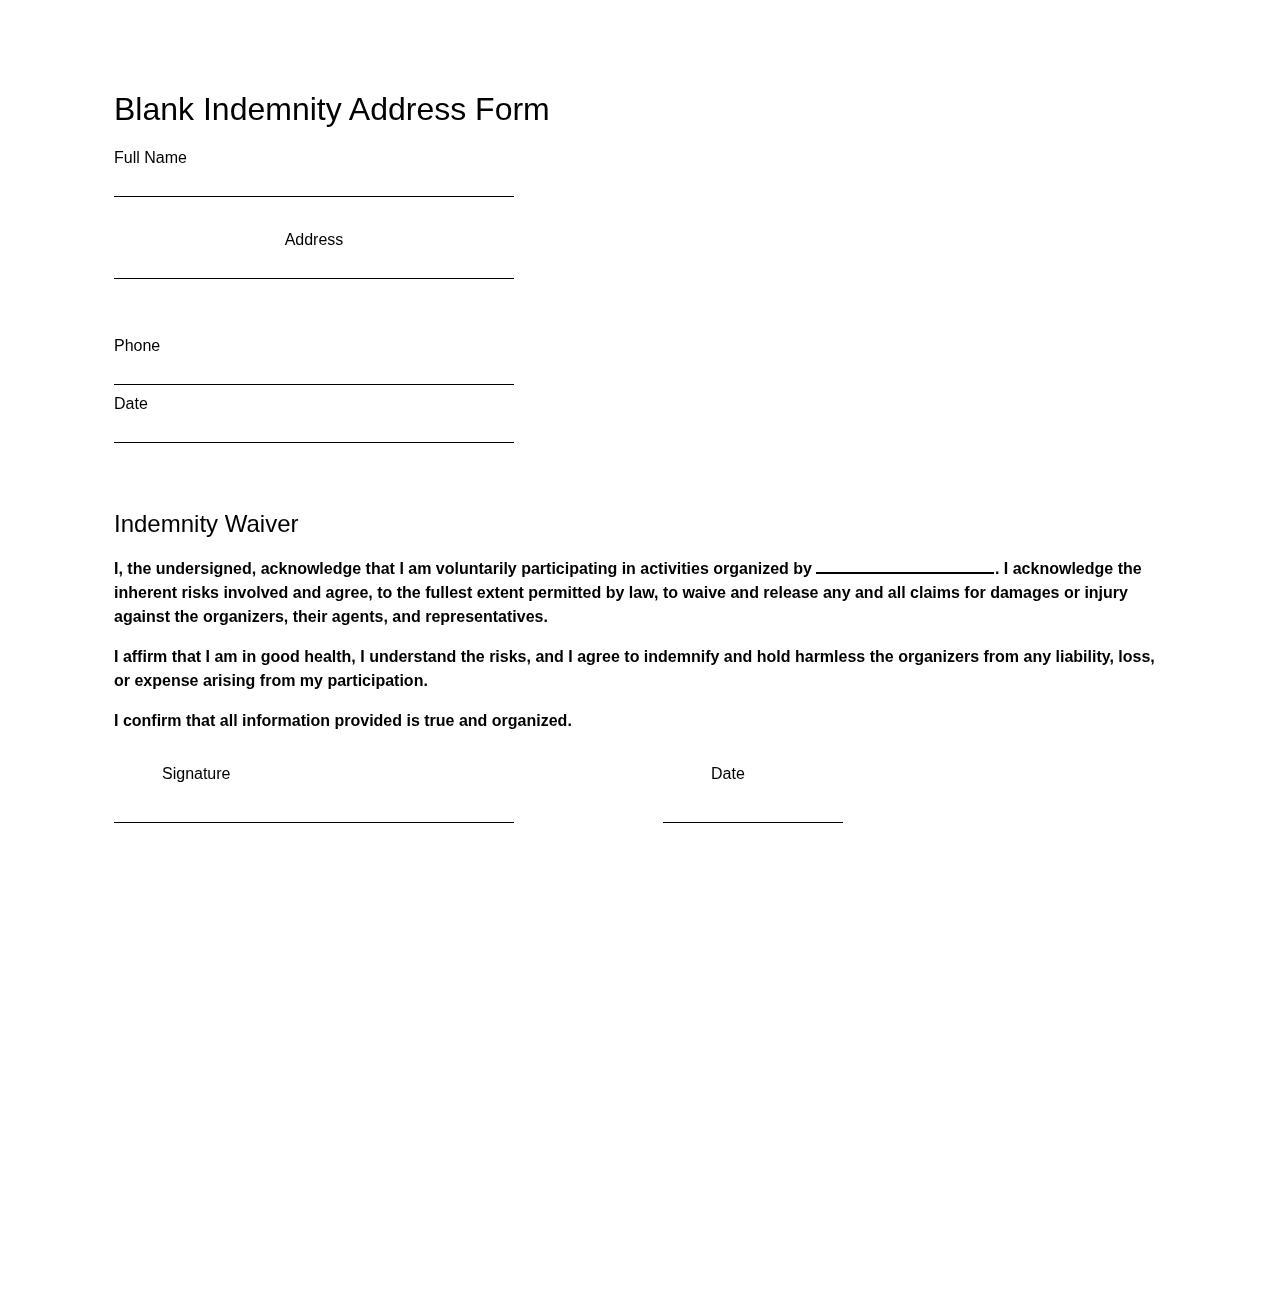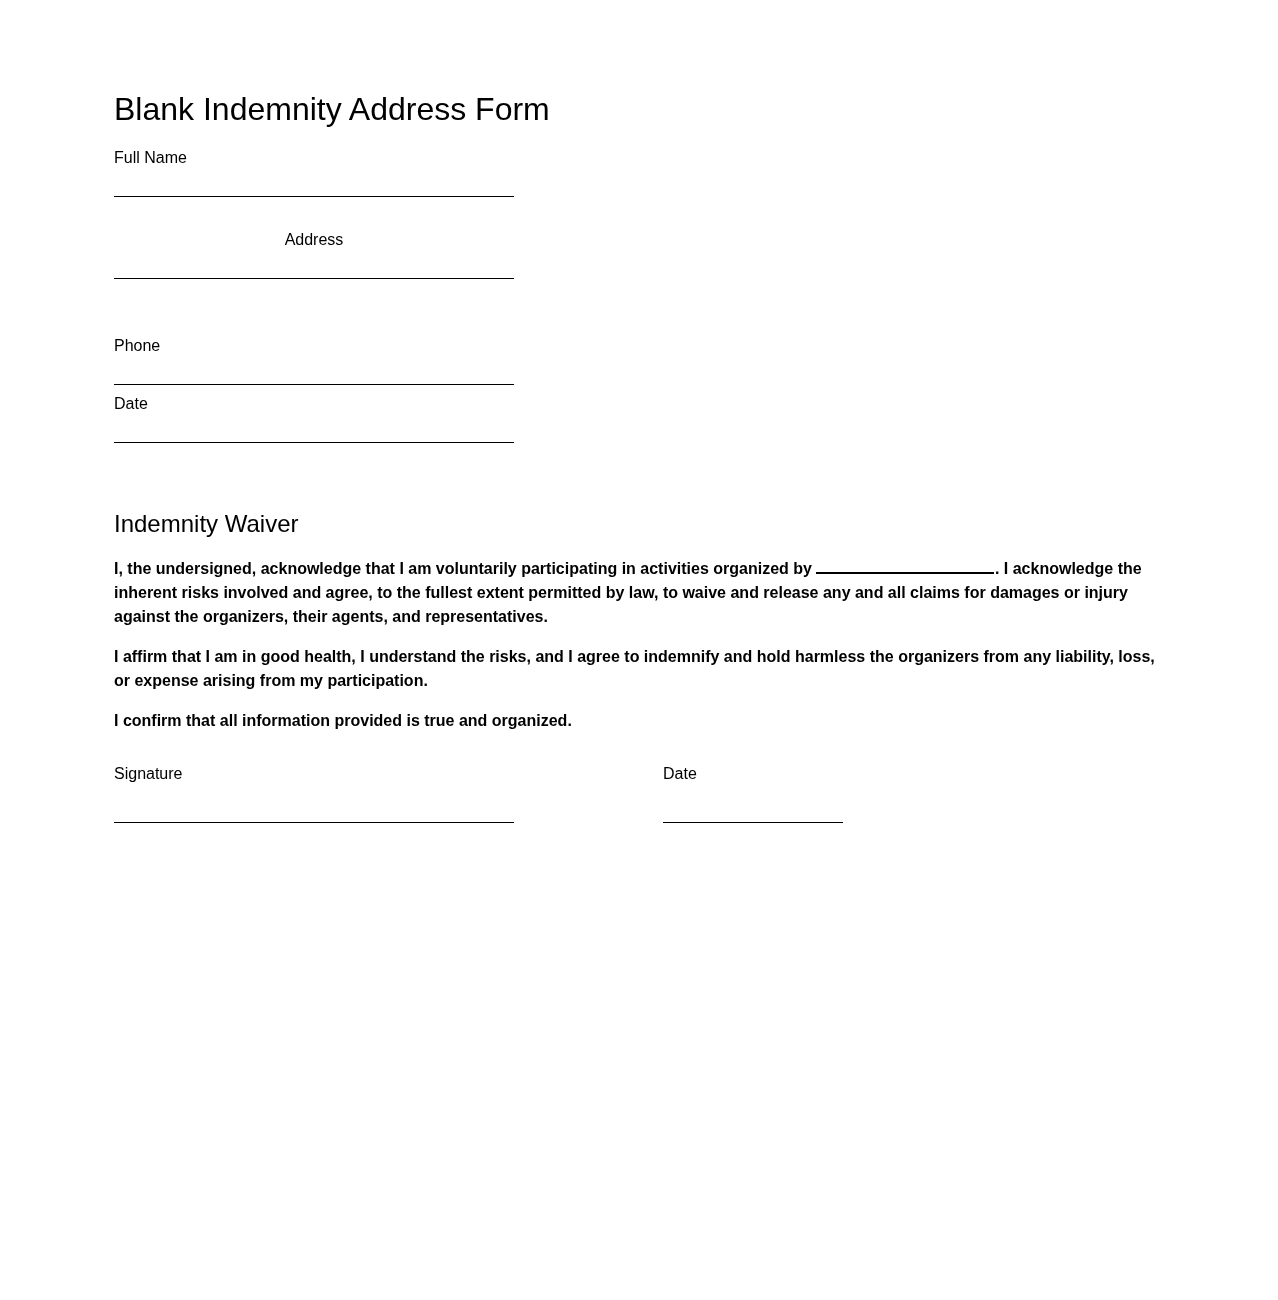--- a/index.html
+++ b/index.html
@@ -18,21 +18,21 @@
     h2 {
       position: absolute; top: 508px; left: 0; margin: 0;
       font-size: 24px; font-weight: normal; line-height: 32px; white-space: nowrap;
     }
     .para {
       position: absolute; left: 0; width: 1052px; margin: 0;
       font-size: 16px; line-height: 24px; font-weight: bold;
     }
     .blank { display: inline-block; width: 178px; border-bottom: 2px solid #000; height: 14px; vertical-align: baseline; margin: 0 1px 0 4px; }
     .sig { position: absolute; top: 764px; }
-    .sig label { display: block; font-size: 16px; line-height: 20px; }
+    .sig label { display: block; font-size: 16px; line-height: 20px; margin-left: 48px; }
     .sig .line { position: absolute; left: 0; top: 58px; height: 0; border-bottom: 1px solid #000; }
   </style>
 </head>
 <body>
 
 <div class="page">
   <h1>Blank Indemnity Address Form</h1>
 
   <div class="field" style="top:148px;">
     <label>Full Name</label>

